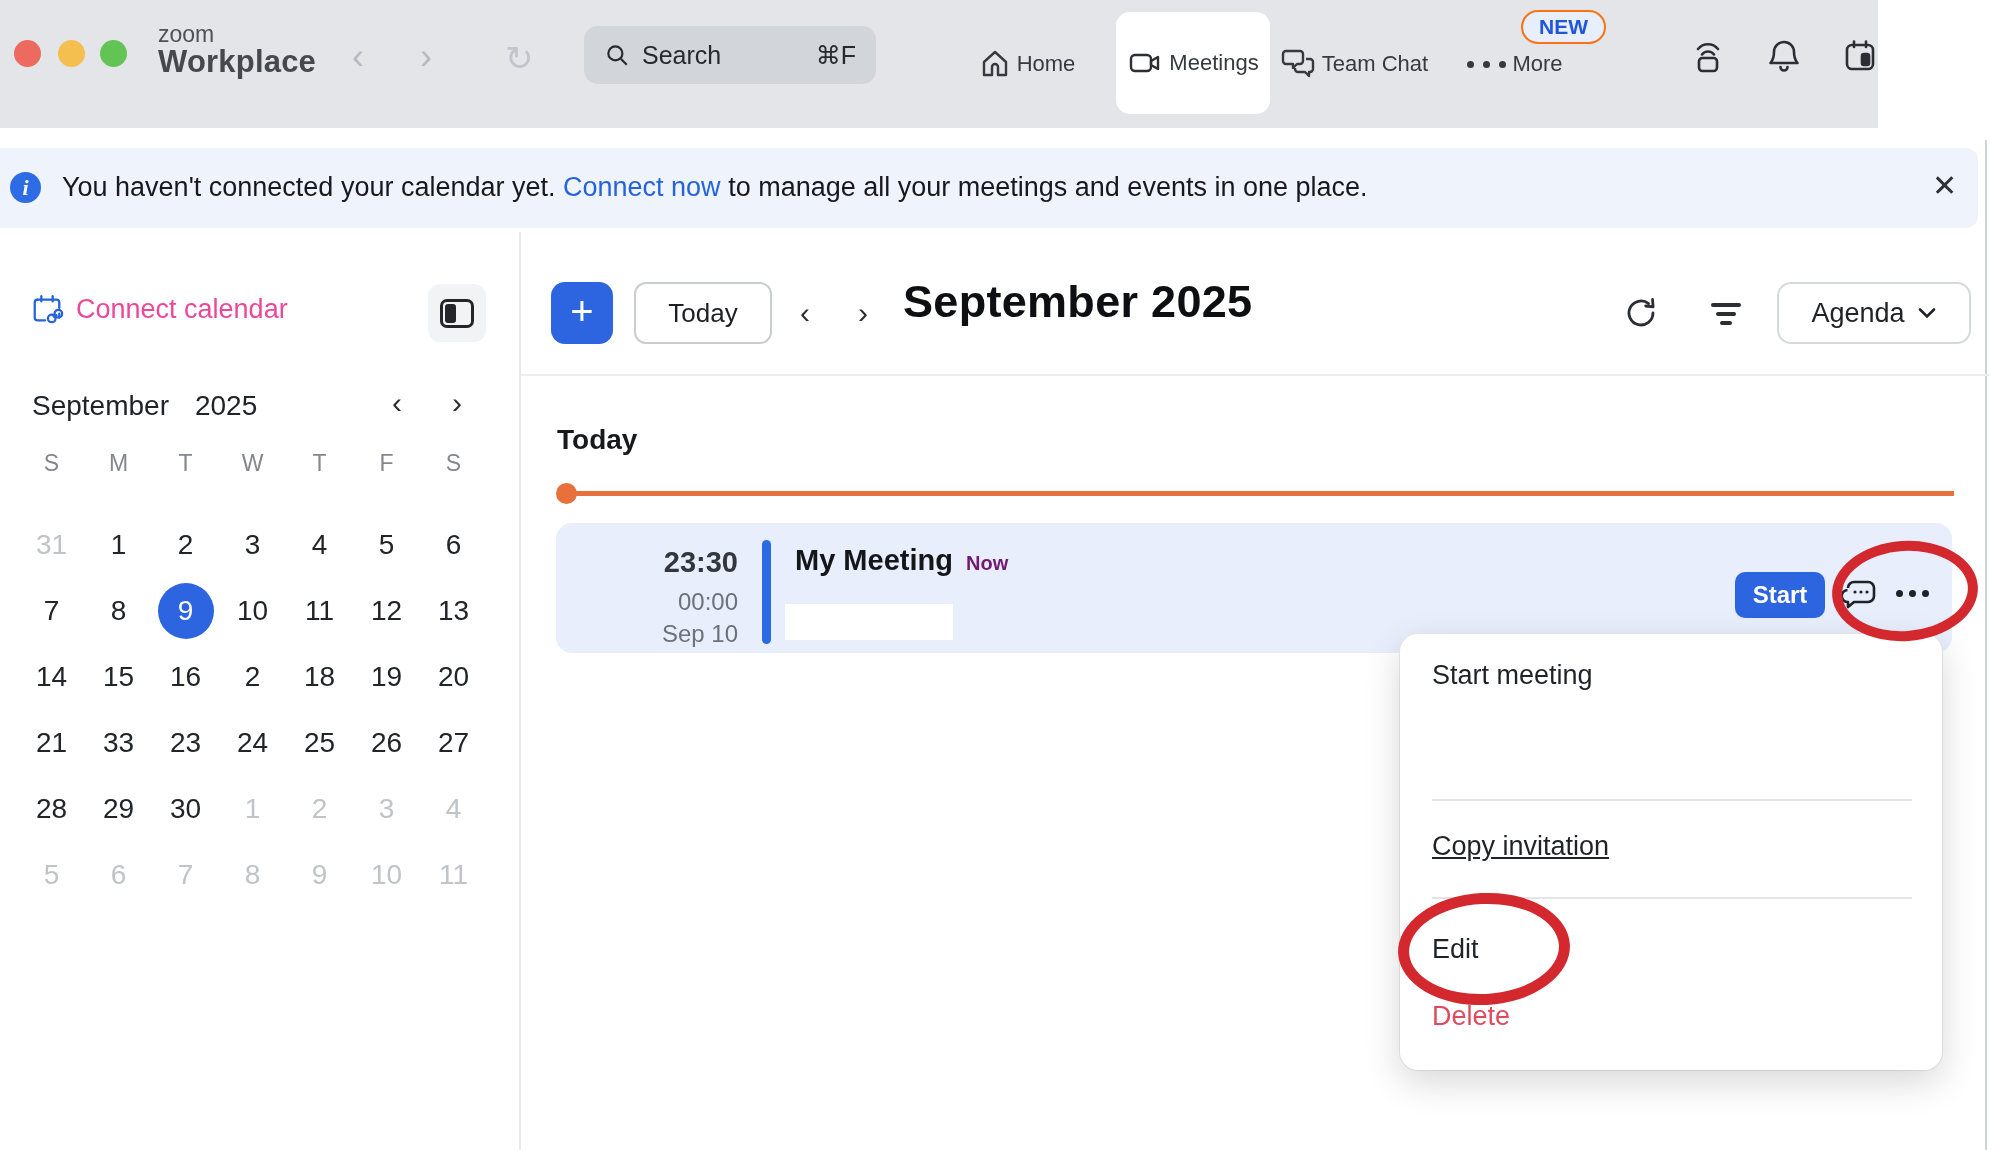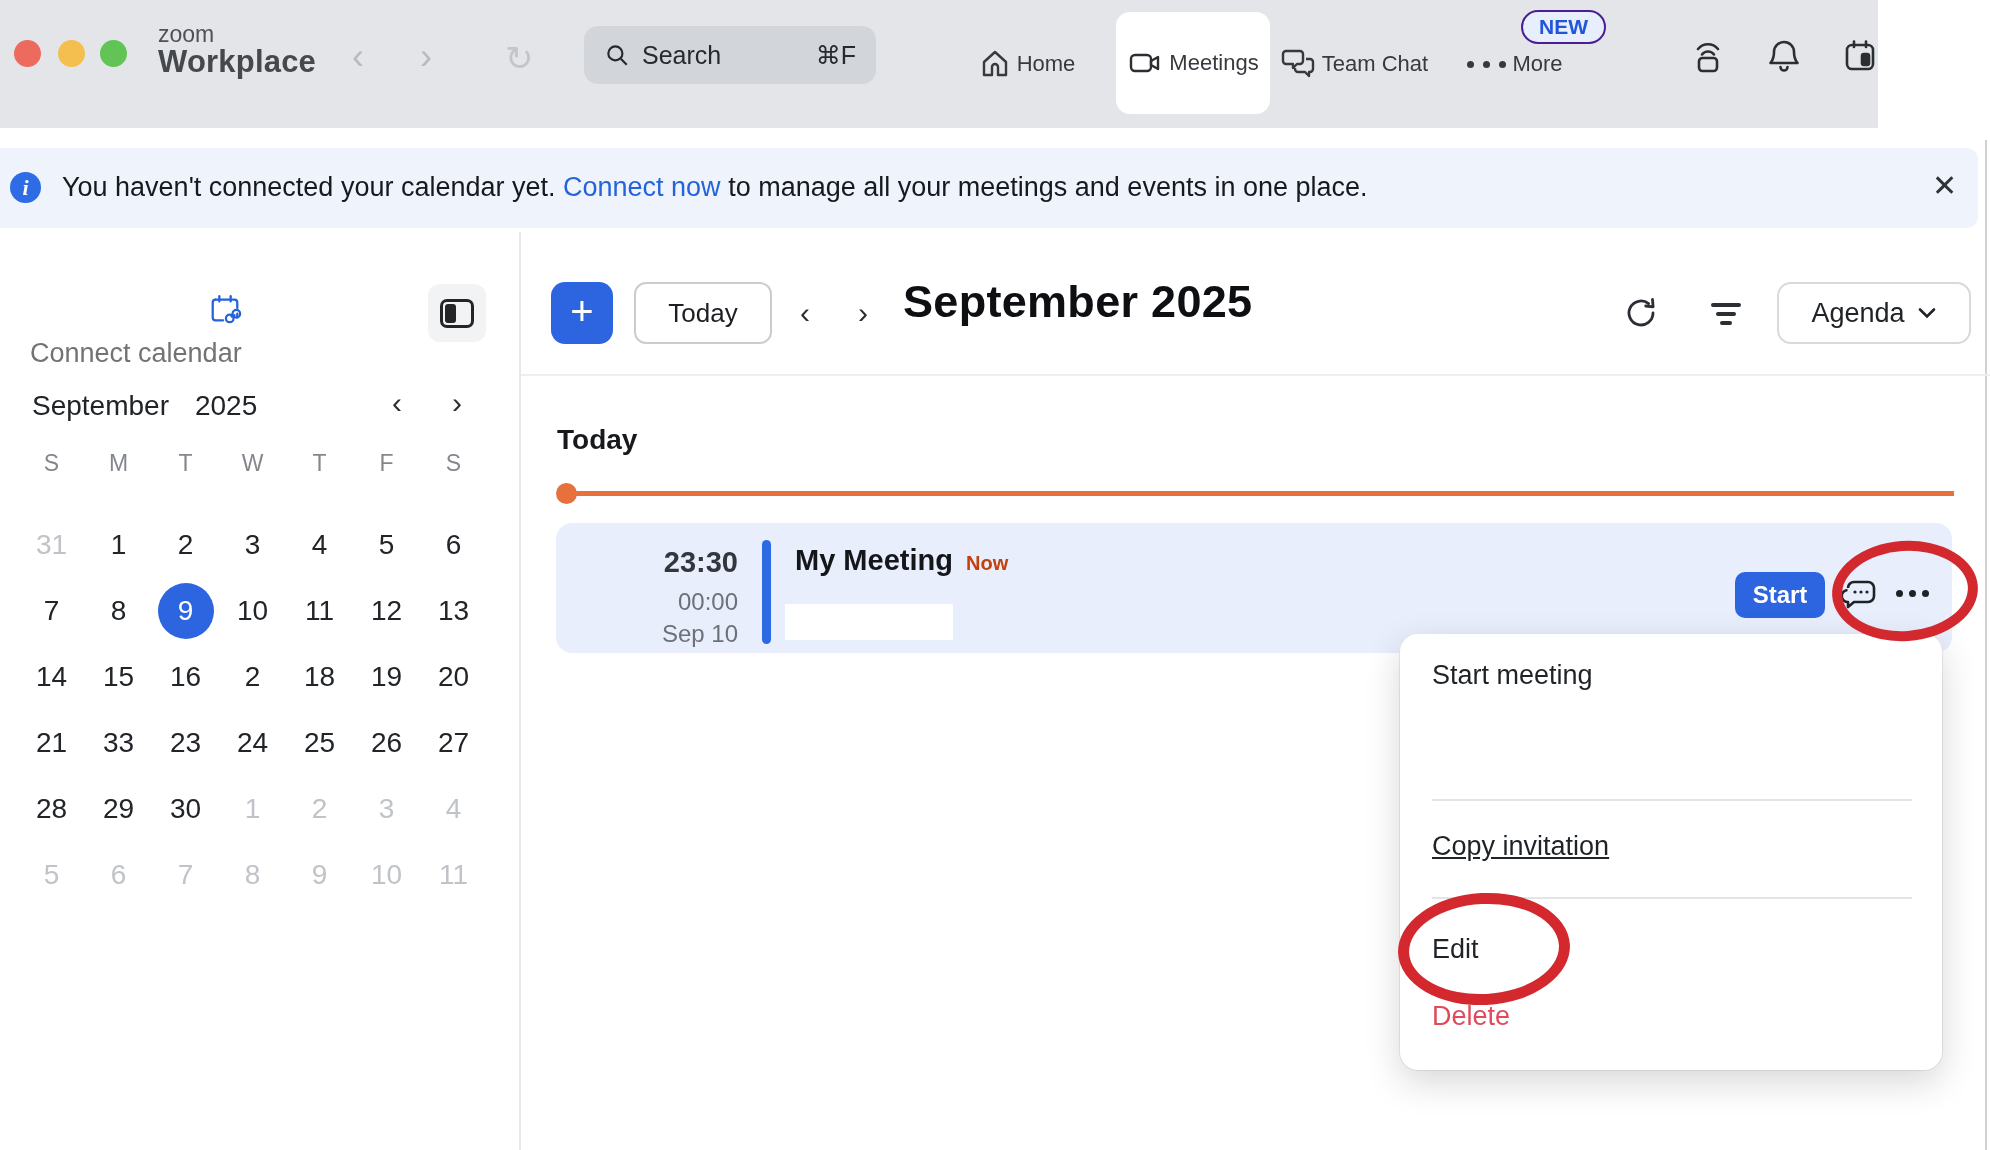--- a/index.html
+++ b/index.html
@@ -15,40 +15,40 @@
   .logo .l1 { font-size:23px; color:#4e5156; }
   .logo .l2 { font-size:31px; font-weight:600; color:#45484d; letter-spacing:.2px; }
   .navchev { top:36px; font-size:36px; color:#b7bac0; }
   .histicon { left:505px; top:38px; font-size:34px; color:#c2c5ca; transform:scaleX(-1); }
   .searchpill { left:584px; top:26px; width:292px; height:58px; background:#d2d5da; border-radius:14px; display:flex; align-items:center; padding:0 20px; gap:12px; }
   .searchpill .stext { font-size:25px; color:#26292d; }
   .searchpill .skey { margin-left:auto; font-size:25px; color:#26292d; }
   .tab { top:0; width:150px; height:128px; display:flex; flex-direction:row; align-items:center; justify-content:center; gap:6px; color:#36393e; }
   .tab .tlabel { font-size:22px; }
   .tab.active-bg { left:1116px; top:12px; height:102px; width:154px; background:#ffffff; border-radius:14px; }
-  .newbadge { left:1521px; top:10px; height:34px; padding:0 16px; background:#e7eefc; border:2px solid #4c1d95; border-radius:18px; color:#2256d9; font-weight:700; font-size:21px; display:flex; align-items:center; z-index:3;}
+  .newbadge { left:1521px; top:10px; height:34px; padding:0 16px; background:#e7eefc; border:2px solid #f97316; border-radius:18px; color:#2256d9; font-weight:700; font-size:21px; display:flex; align-items:center; z-index:3;}
   .moredots { display:flex; gap:9px; }
   .moredots i { width:7px; height:7px; border-radius:50%; background:#36393e; }
   .rndicon { top:36px; color:#2b2e33; }
 
   
   .banner { left:0; top:148px; width:1978px; height:80px; background:#eef3fc; border-radius:0 12px 12px 0; display:flex; align-items:center; }
   .infoi { left:10px; top:172px; width:31px; height:31px; border-radius:50%; background:#2e6ce6; color:#fff; font-family:"Liberation Serif", serif; font-weight:700; font-style:italic; font-size:22px; display:flex; align-items:center; justify-content:center; }
   .bantext { left:62px; top:172px; font-size:27px; color:#17191d; }
   .bantext a { color:#2563da; text-decoration:none; }
   .banclose { left:1932px; top:168px; font-size:30px; color:#2f3235; }
 
   
   .edge { left:1985px; top:140px; width:2px; height:1010px; background:#cfd2d6; }
   
   .sdiv { left:519px; top:232px; width:2px; height:918px; background:#e7e8ea; }
   .hdiv { left:521px; top:374px; width:1469px; height:2px; background:#eceef0; }
 
   
-  .connectcal { left:30px; top:292px; display:flex; align-items:flex-end; gap:12px; color:#737373; font-size:27px;flex-direction:column; }
+  .connectcal { left:30px; top:292px; display:flex; align-items:center; gap:12px; color:#ec4899; font-size:27px; }
   .paneltog { left:428px; top:284px; width:58px; height:58px; background:#f2f3f5; border-radius:12px; display:flex; align-items:center; justify-content:center; }
   .ptg { width:34px; height:29px; border:3px solid #232528; border-radius:7px; position:relative; }
   .ptg::before { content:""; position:absolute; left:2px; top:2px; bottom:2px; width:11px; background:#232528; border-radius:3px; }
   .mhead { left:32px; top:390px; font-size:28px; color:#202328; }
   .mhead .yr { margin-left:26px; }
   .calnav { top:386px; font-size:30px; color:#2b2e33; }
   .dhrow { left:18px; top:450px; display:grid; grid-template-columns:repeat(7,67px); }
   .dhrow span { text-align:center; font-size:23px; color:#84888e; }
   .calgrid { left:18px; top:512px; display:grid; grid-template-columns:repeat(7,67px); grid-auto-rows:66px; }
   .cell { display:flex; align-items:center; justify-content:center; font-size:28px; font-weight:500; color:#212428; }
@@ -67,21 +67,21 @@
   .seclabel { left:557px; top:424px; font-size:28px; font-weight:700; color:#17191c; }
   .tdot { left:556px; top:483px; width:21px; height:21px; border-radius:50%; background:#e7703c; }
   .tline { left:566px; top:491px; width:1388px; height:5px; background:#e7703c; }
 
   .card { left:556px; top:523px; width:1396px; height:130px; border-radius:16px; background:#e8eefb; }
   .t1 { left:620px; top:546px; width:118px; text-align:right; font-size:29px; font-weight:700; color:#33373d; }
   .t2 { left:620px; top:588px; width:118px; text-align:right; font-size:24px; color:#6d7178; }
   .t3 { left:620px; top:620px; width:118px; text-align:right; font-size:24px; color:#6d7178; }
   .vbar { left:762px; top:540px; width:9px; height:104px; border-radius:5px; background:#2c6ae4; }
   .mtitle { left:795px; top:544px; font-size:29px; font-weight:700; color:#14161a; }
-  .nowb { left:966px; top:552px; font-size:20px; font-weight:700; color:#c2410c; }
+  .nowb { left:966px; top:552px; font-size:20px; font-weight:700; color:#701a75; }
   .redact { left:785px; top:604px; width:168px; height:36px; background:#ffffff; }
   .startbtn { left:1735px; top:572px; width:90px; height:46px; border-radius:10px; background:#2d64e0; color:#fff; font-size:24px; font-weight:600; display:flex; align-items:center; justify-content:center; }
   .carddots { left:1896px; top:590px; display:flex; gap:6px; }
   .carddots i { width:7px; height:7px; border-radius:50%; background:#1f2226; }
 
   .ellipse { border:10px solid #d2282e; border-radius:50%; z-index:9; }
   .el1 { left:1832px; top:541px; width:146px; height:100px; transform:rotate(-4deg); }
   .el2 { left:1398px; top:893px; width:172px; height:112px; border-width:11px; transform:rotate(-3deg); }
 
   

